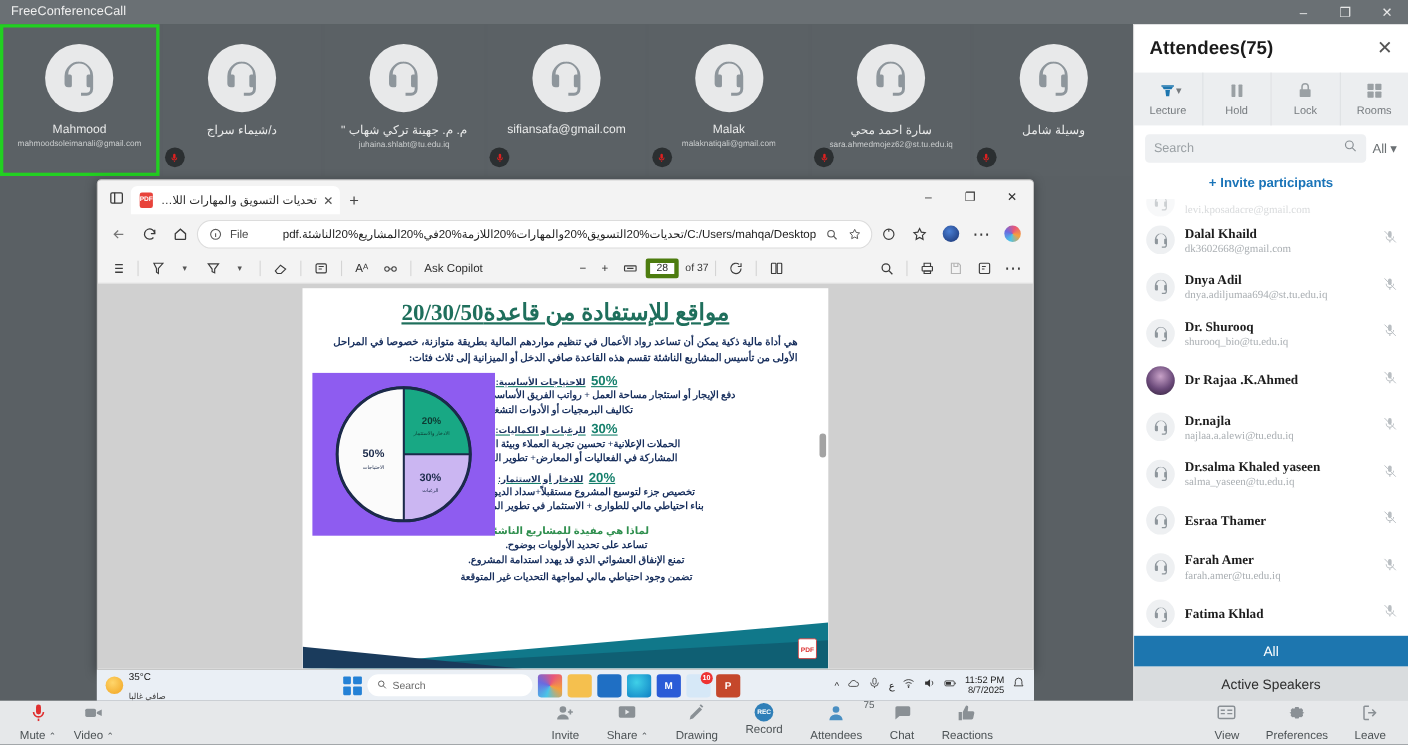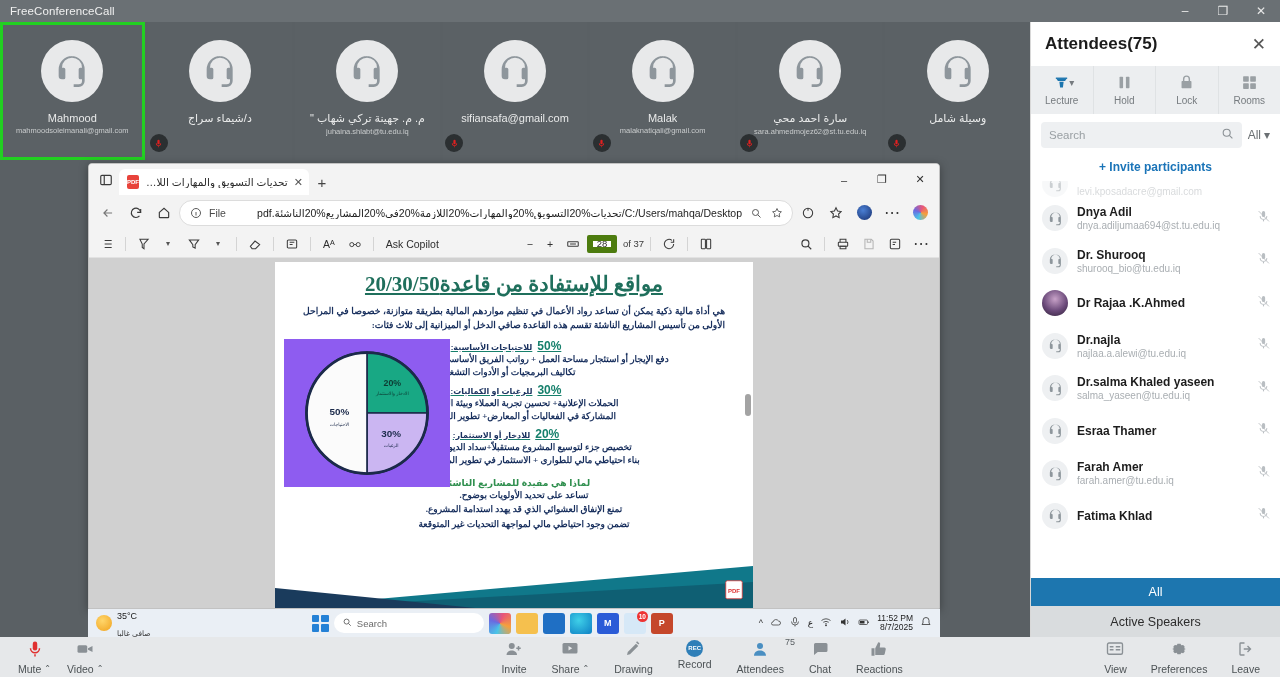--- a/index.html
+++ b/index.html
@@ -58,21 +58,21 @@
                 display:flex; align-items:center; padding:0 8px; }
   .att-search input { flex:1; border:none; background:transparent; outline:none;
                       font-size:11.5px; color:#333; font-family:inherit; }
   .att-search input::placeholder { color:#9aa0a4; }
   .att-search svg { width:13px; height:13px; }
   .att-filter { font-size:12px; color:#6b7073; display:flex; align-items:center; gap:3px; cursor:pointer; }
 
   .invite-row { text-align:center; padding:5px 0 6px 0; }
   .invite-link { color:#1a74b8; font-size:12px; font-weight:bold; cursor:pointer; }
 
-  .att-list { flex:1; overflow:hidden; position:relative; }
+  .att-list { flex:1; overflow:hidden; position:relative;font-family:Liberation Serif, serif; }
   .att-row { display:flex; align-items:center; height:42.5px; padding:0 10px 0 11px; gap:9px; }
   .att-av { width:26px; height:26px; border-radius:50%; background:#eef0f2; flex:0 0 26px;
             display:flex; align-items:center; justify-content:center; overflow:hidden; }
   .att-av svg { width:17px; height:17px; }
   .att-av.photo { background: radial-gradient(circle at 50% 35%, #c8a2c8 0%, #6b4a7a 55%, #2e2036 100%); }
   .att-txt { flex:1; min-width:0; }
   .att-nm { font-size:12px; font-weight:bold; color:#1d1d1d; white-space:nowrap; overflow:hidden; text-overflow:ellipsis; }
   .att-em { font-size:10px; color:#a9aeb2; white-space:nowrap; overflow:hidden; text-overflow:ellipsis; margin-top:1px; }
   .att-mic svg { width:13px; height:15px; }
   .att-row.partial { height:16px; overflow:hidden; align-items:flex-end; opacity:.45; }
@@ -118,21 +118,21 @@
              background:radial-gradient(circle at 40% 35%,#4a7fd4,#17306e); }
   .copilot { width:15px; height:15px; border-radius:50%;
              background:conic-gradient(from 200deg,#49c4e8,#6a6ae0,#e8567a,#f5a03c,#49c4e8); }
 
   .b-pdfbar { height:28px; background:#f3f3f3; display:flex; align-items:center; gap:2px;
               padding:0 6px; border-bottom:1px solid #e2e2e2; }
   .pdf-ic { width:24px; height:22px; display:flex; align-items:center; justify-content:center; color:#3c3c3c; }
   .pdf-ic svg { width:14px; height:14px; }
   .pdf-sep { width:1px; height:14px; background:#d4d4d4; margin:0 4px; }
   .pdf-txt { font-size:10.5px; color:#2e2e2e; padding:0 6px; white-space:nowrap; }
-  .pg-box { width:30px; height:18px; border:6px solid #4d7c0f; background:#fff; border-radius:2px;
+  .pg-box { width:30px; height:18px; border:4px solid #4d7c0f; background:#fff; border-radius:2px;
             display:flex; align-items:center; justify-content:center; font-size:9.5px; color:#2b2b2b; }
   .pg-of { font-size:9.5px; color:#3a3a3a; margin-left:4px; }
   .chev-caret { font-size:8px; color:#555; margin-left:-2px; }
 
   .b-content { flex:1; background:#d0d0d0; position:relative; overflow:hidden;
                display:flex; justify-content:center; }
   .pdf-page { width:478px; background:#fff; margin-top:4px; position:relative; overflow:hidden; }
   .pdf-scroll { position:absolute; right:2px; top:4px; width:8px; height:342px; }
   .pdf-thumb { position:absolute; right:0; top:128px; width:6px; height:22px;
                background:#a3a3a3; border-radius:3px; }
@@ -393,20 +393,37 @@
             <div class="att-em">levi.kposadacre@gmail.com</div>
           </div>
         </div>
         <div class="att-row">
           <div class="att-av">
             <svg viewBox="0 0 24 24" fill="#8e969c">
               <path d="M12 3a8 8 0 00-8 8v4a2 2 0 002 2h1a1 1 0 001-1v-5a1 1 0 00-1-1H6a6 6 0 0112 0h-1a1 1 0 00-1 1v5a1 1 0 001 1h1v1a2 2 0 01-2 2h-3v1.6h3a3.6 3.6 0 003.6-3.6V11a8 8 0 00-8-8z"></path>
             </svg>
           </div>
           <div class="att-txt">
+            <div class="att-nm">Dalal Khaild</div>
+            <div class="att-em">dk3602668@gmail.com</div>
+          </div>
+          <div class="att-mic"><svg viewBox="0 0 24 24" fill="#b9bec2">
+              <rect x="9" y="2" width="6" height="11" rx="3"></rect>
+              <path d="M5 11a7 7 0 0014 0h-1.6a5.4 5.4 0 01-10.8 0z"></path>
+              <rect x="11" y="18" width="2" height="3"></rect>
+              <path d="M3 2l19 19" stroke="#b9bec2" stroke-width="1.6"></path>
+            </svg></div>
+        </div>
+        <div class="att-row">
+          <div class="att-av">
+            <svg viewBox="0 0 24 24" fill="#8e969c">
+              <path d="M12 3a8 8 0 00-8 8v4a2 2 0 002 2h1a1 1 0 001-1v-5a1 1 0 00-1-1H6a6 6 0 0112 0h-1a1 1 0 00-1 1v5a1 1 0 001 1h1v1a2 2 0 01-2 2h-3v1.6h3a3.6 3.6 0 003.6-3.6V11a8 8 0 00-8-8z"></path>
+            </svg>
+          </div>
+          <div class="att-txt">
             <div class="att-nm">Dnya Adil</div>
             <div class="att-em">dnya.adiljumaa694@st.tu.edu.iq</div>
           </div>
           <div class="att-mic"><svg viewBox="0 0 24 24" fill="#b9bec2">
               <rect x="9" y="2" width="6" height="11" rx="3"></rect>
               <path d="M5 11a7 7 0 0014 0h-1.6a5.4 5.4 0 01-10.8 0z"></path>
               <rect x="11" y="18" width="2" height="3"></rect>
               <path d="M3 2l19 19" stroke="#b9bec2" stroke-width="1.6"></path>
             </svg></div>
         </div>

